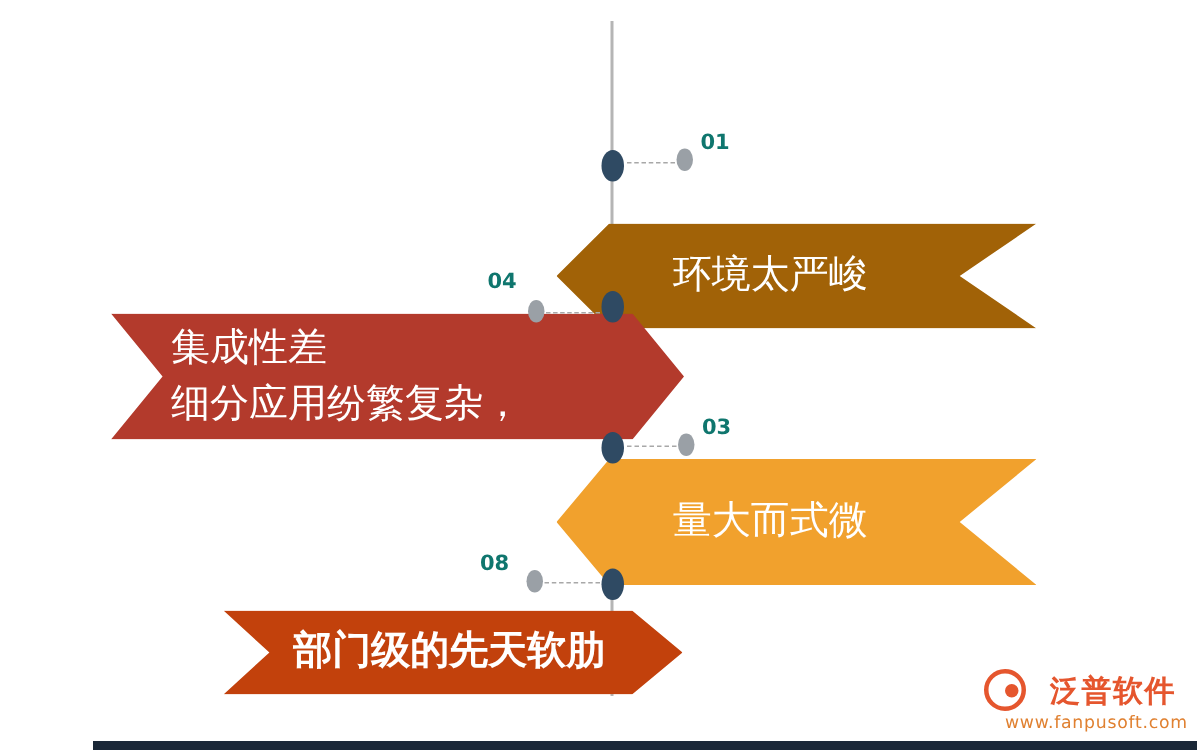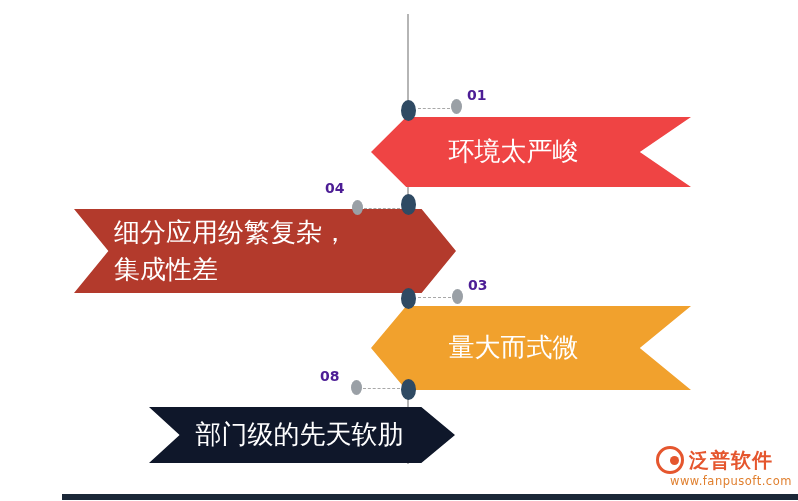--- a/index.html
+++ b/index.html
@@ -25,51 +25,51 @@
     justify-content:center;padding:0 50px 0 45px;box-sizing:border-box;}
   .node{position:absolute;width:15px;height:21px;border-radius:50%;}
   .n1{left:401px;top:100px;} .n2{left:401px;top:194px;}
   .n3{left:401px;top:288px;} .n4{left:401px;top:379px;}
   .marker{position:absolute;width:11px;height:15px;border-radius:50%;}
   .m1{left:451px;top:99px;} .m2{left:352px;top:200px;}
   .m3{left:452px;top:289px;} .m4{left:351px;top:380px;}
   .dash{position:absolute;height:0;border-top:1px dashed #a8a8a8;}
   .d1{left:418px;top:108px;width:32px;} .d2{left:364px;top:208px;width:36px;}
   .d3{left:418px;top:297px;width:33px;} .d4{left:363px;top:388px;width:37px;}
-  .num{position:absolute;font-size:14px;font-weight:bold;color:#4c1d95;}
+  .num{position:absolute;font-size:14px;font-weight:bold;color:#0f766e;}
   .num1{left:467px;top:87px;} .num2{left:325px;top:180px;}
   .num3{left:468px;top:277px;} .num4{left:320px;top:368px;}
   .footer-bar{position:absolute;left:62px;right:0;bottom:1px;height:6px;}
-  .brand-row{position:absolute;left:656px;top:446px;display:flex;align-items:center;gap:5px;}
+  .brand-row{position:absolute;left:656px;top:446px;display:flex;align-items:center;gap:16px;}
   .logo-circle{position:relative;width:22px;height:22px;border:3px solid #e5562e;border-radius:50%;box-sizing:content-box;}
   .logo-dot{position:absolute;right:2px;top:7px;width:9px;height:9px;border-radius:50%;}
   .brand-name{font-size:20px;font-weight:bold;letter-spacing:1px;}
   .brand-url{position:absolute;left:670px;top:474px;font-size:11.5px;letter-spacing:0.5px;}
 </style>
 </head>
 <body>
 
 <div class="canvas">
 
   <div class="vline" style="background: rgb(181, 181, 181);"></div>
 
-  <div class="banner banner1" style="background: #ef4444;">
+  <div class="banner banner1" style="background: #a16207; margin-top: 32px;">
     <span class="lbl">环境太严峻</span>
   </div>
 
   <div class="banner banner2" style="background: rgb(179, 58, 44);">
+    <span class="lbl">集成性差</span>
     <span class="lbl">细分应用纷繁复杂，</span>
-    <span class="lbl">集成性差</span>
   </div>
 
   <div class="banner banner3" style="background: rgb(241, 161, 45);">
     <span class="lbl">量大而式微</span>
   </div>
 
-  <div class="banner banner4" style="background: #0f172a;">
+  <div class="banner banner4" style="background: #c2410c; font-weight: bold;">
     <span class="lbl">部门级的先天软肋</span>
   </div>
 
   <span class="node n1" style="background: rgb(47, 74, 99);"></span>
   <span class="node n2" style="background: rgb(47, 74, 99);"></span>
   <span class="node n3" style="background: rgb(47, 74, 99);"></span>
   <span class="node n4" style="background: rgb(47, 74, 99);"></span>
 
   <span class="marker m1" style="background: rgb(154, 160, 166);"></span>
   <span class="marker m2" style="background: rgb(154, 160, 166);"></span>

